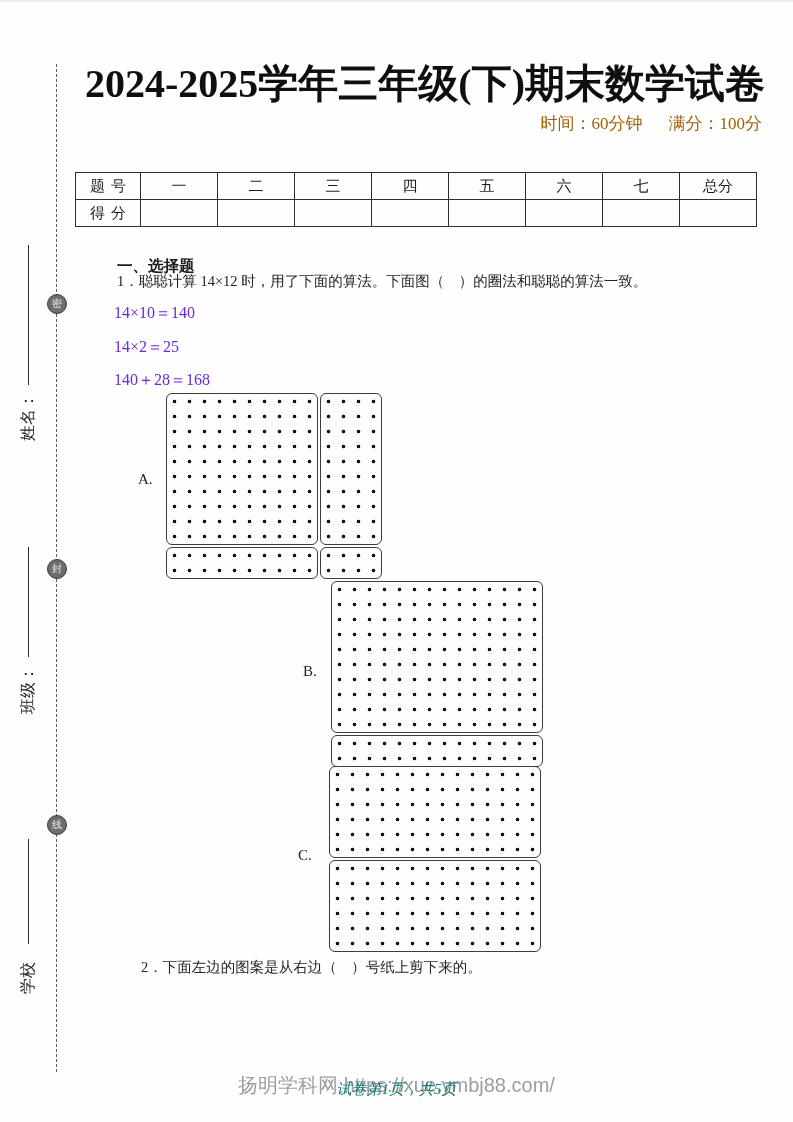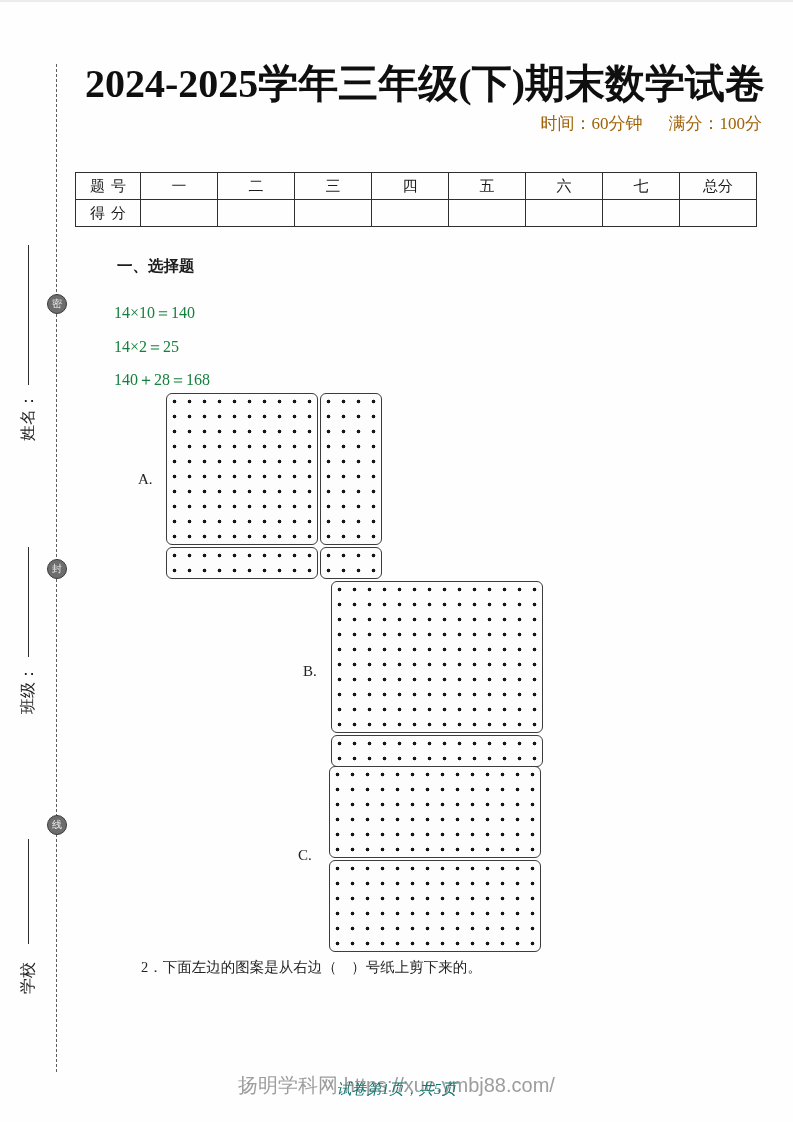--- a/index.html
+++ b/index.html
@@ -64,21 +64,21 @@
     border:1.6px solid #2f2f2f;height:26px;
     text-align:center;font-size:15px;color:#1c1c1c;padding:0;
   }
   .score-table td.rowhead{width:64px;letter-spacing:6px;text-indent:6px;}
 
   
   .section-heading{position:absolute;left:117px;top:254px;font-size:15.5px;font-weight:bold;}
   .q-text{position:absolute;font-size:14.5px;color:#242424;white-space:nowrap;}
   .q1{left:117px;top:270px;}
   .q2{left:117px;top:956px;margin-left:24px;}
-  .equation{position:absolute;left:114px;font-size:16px;color:#15803d;}
+  .equation{position:absolute;left:114px;font-size:16px;color:#6d28d9;}
   .eq-0{top:301px;} .eq-1{top:335px;} .eq-2{top:368px;}
 
   
   .fig{position:absolute;display:flex;flex-direction:column;gap:2px;}
   .fig-a{left:166px;top:391px;}
   .fig-b{left:331px;top:579px;}
   .fig-c{left:329px;top:764px;}
   .fig-row{display:flex;gap:2px;}
   .dot-region{
     border:1.6px solid #3c3c3c;border-radius:6px;
@@ -149,20 +149,21 @@
           <td></td>
           <td></td>
           <td></td>
           <td></td>
         </tr>
     </tbody>
   </table>
 
   <div class="section-heading">一、选择题</div>
 
+  <div class="q-text q1">1．聪聪计算 14×12 时，用了下面的算法。下面图（　）的圈法和聪聪的算法一致。</div>
   <div class="equation eq-0">14×10＝140</div>
   <div class="equation eq-1">14×2＝25</div>
   <div class="equation eq-2">140＋28＝168</div>
 
   <div class="fig-label lbl-a">A.</div>
   <div class="fig fig-a">
       <div class="fig-row">
         <div class="dot-region" style="width: 150px; height: 150px;"></div>
         <div class="dot-region" style="width: 60px; height: 150px;"></div>
       </div>

